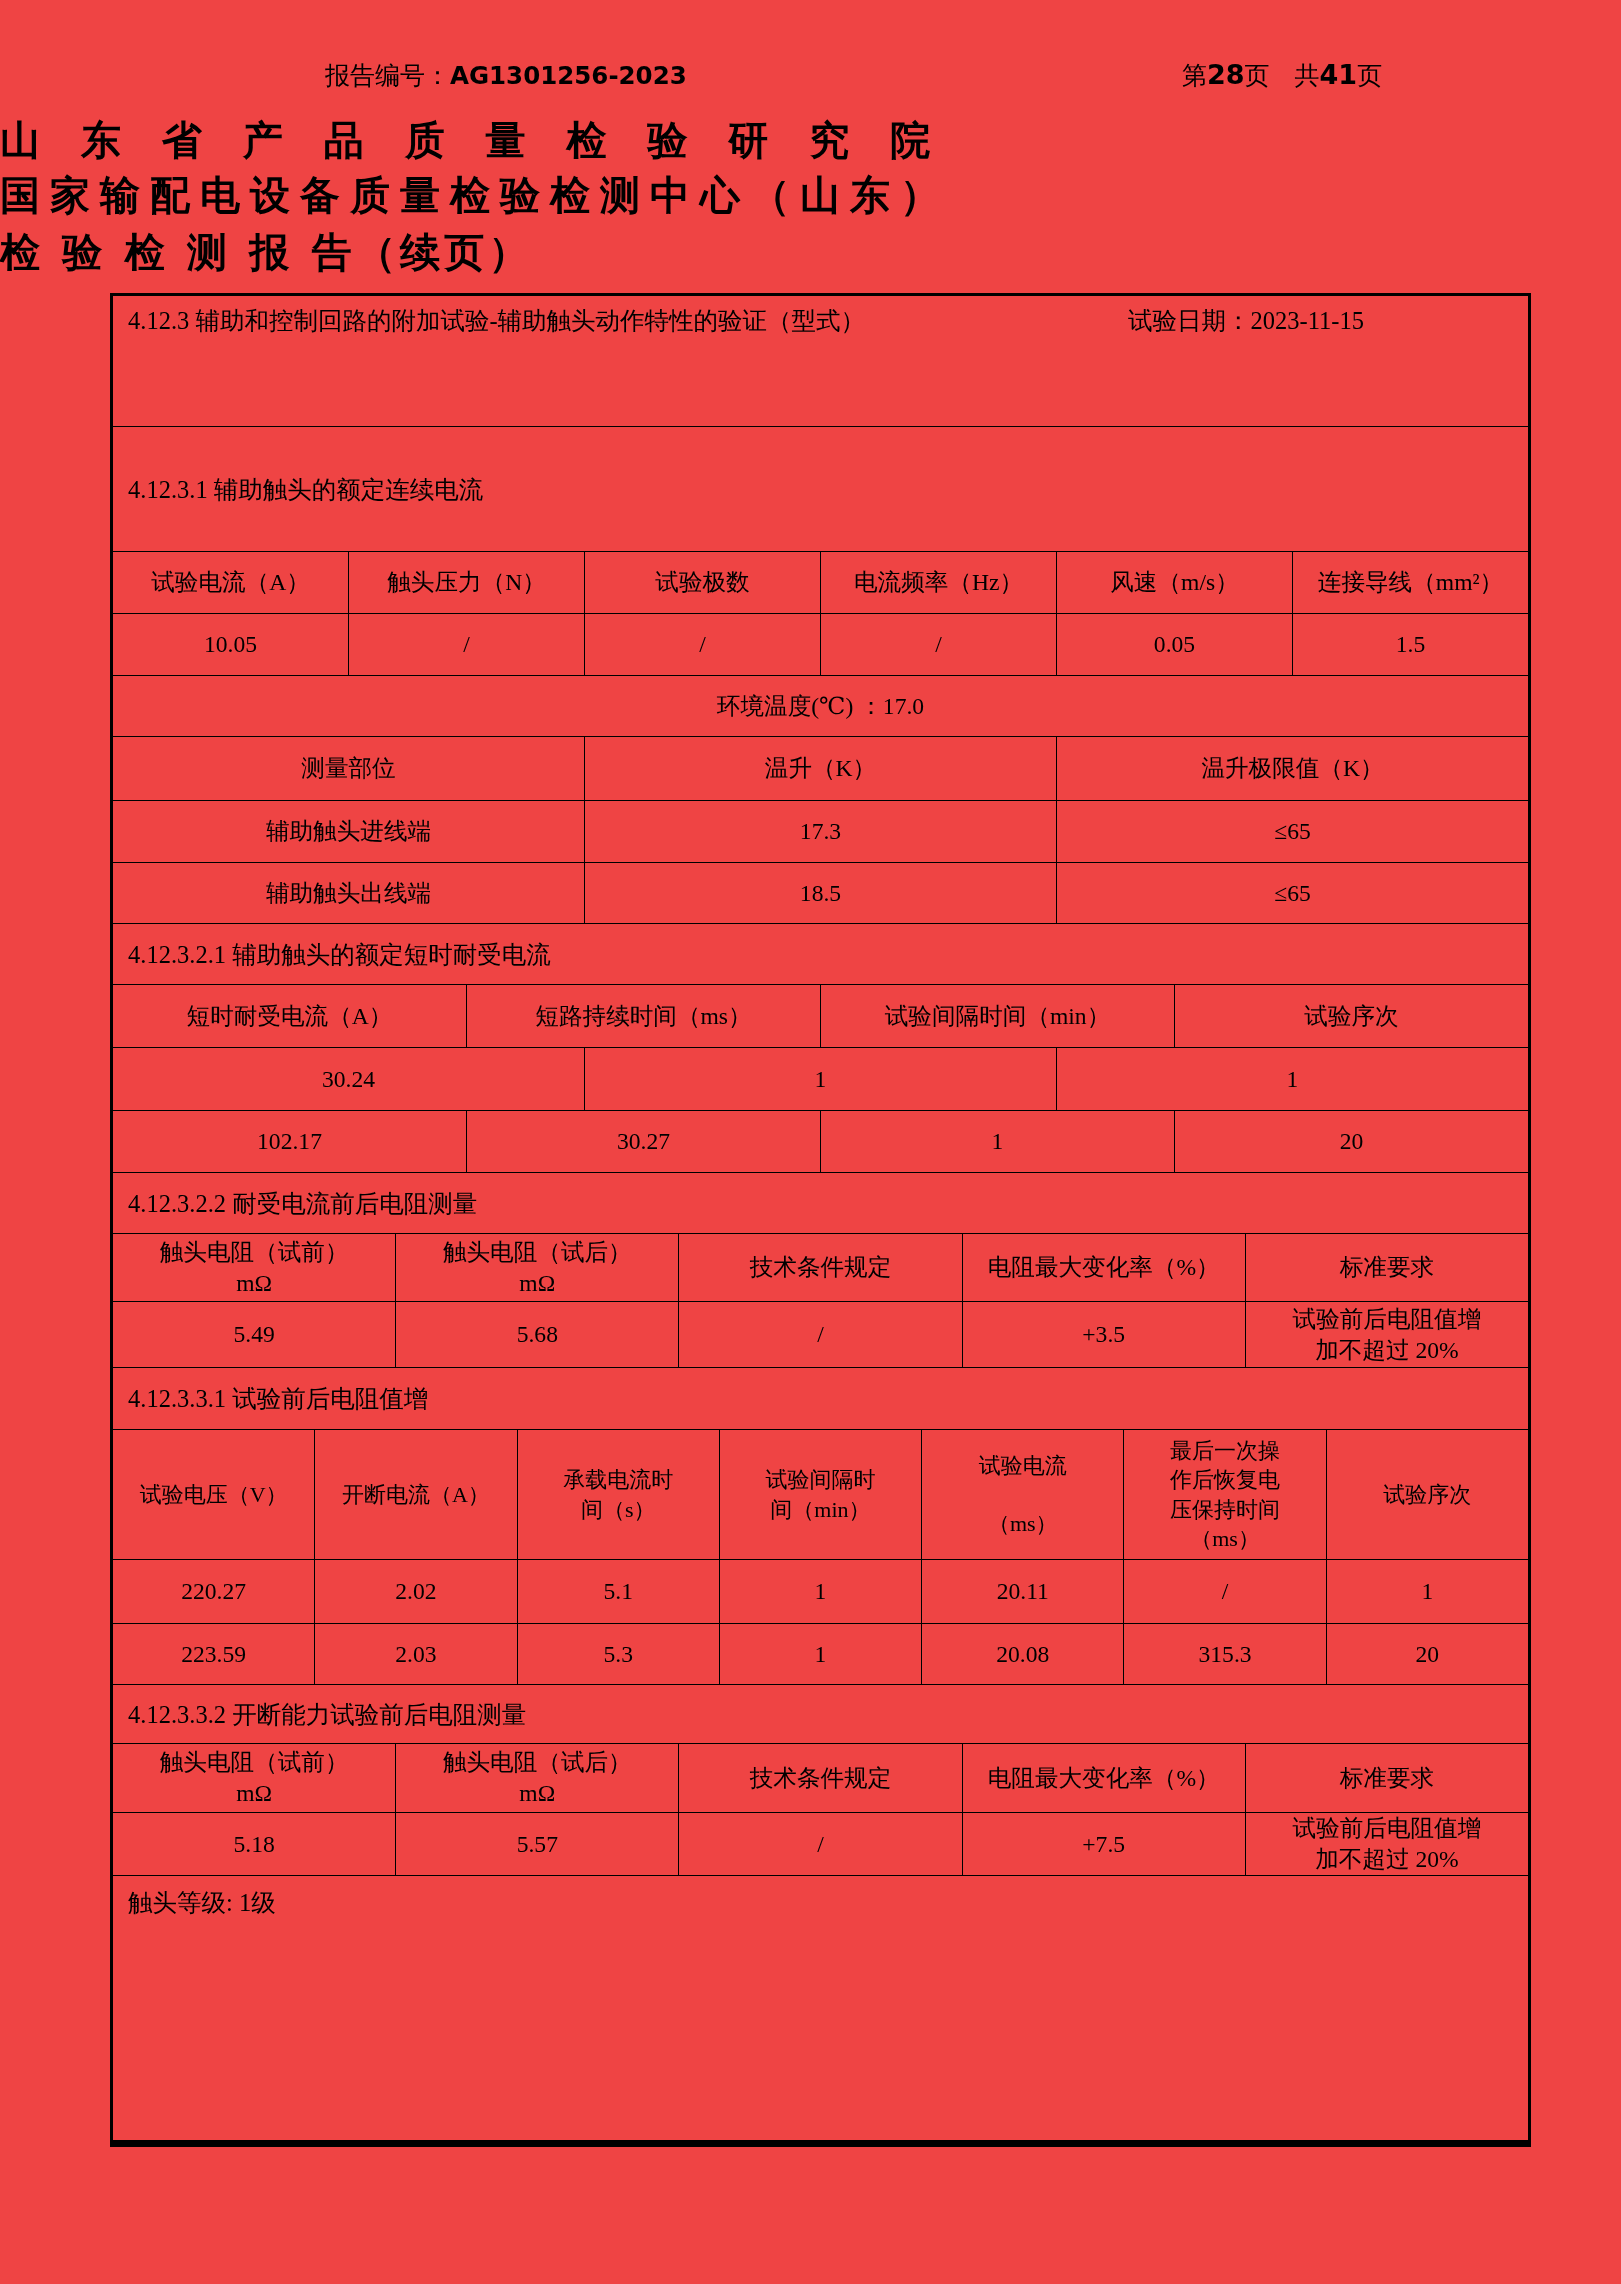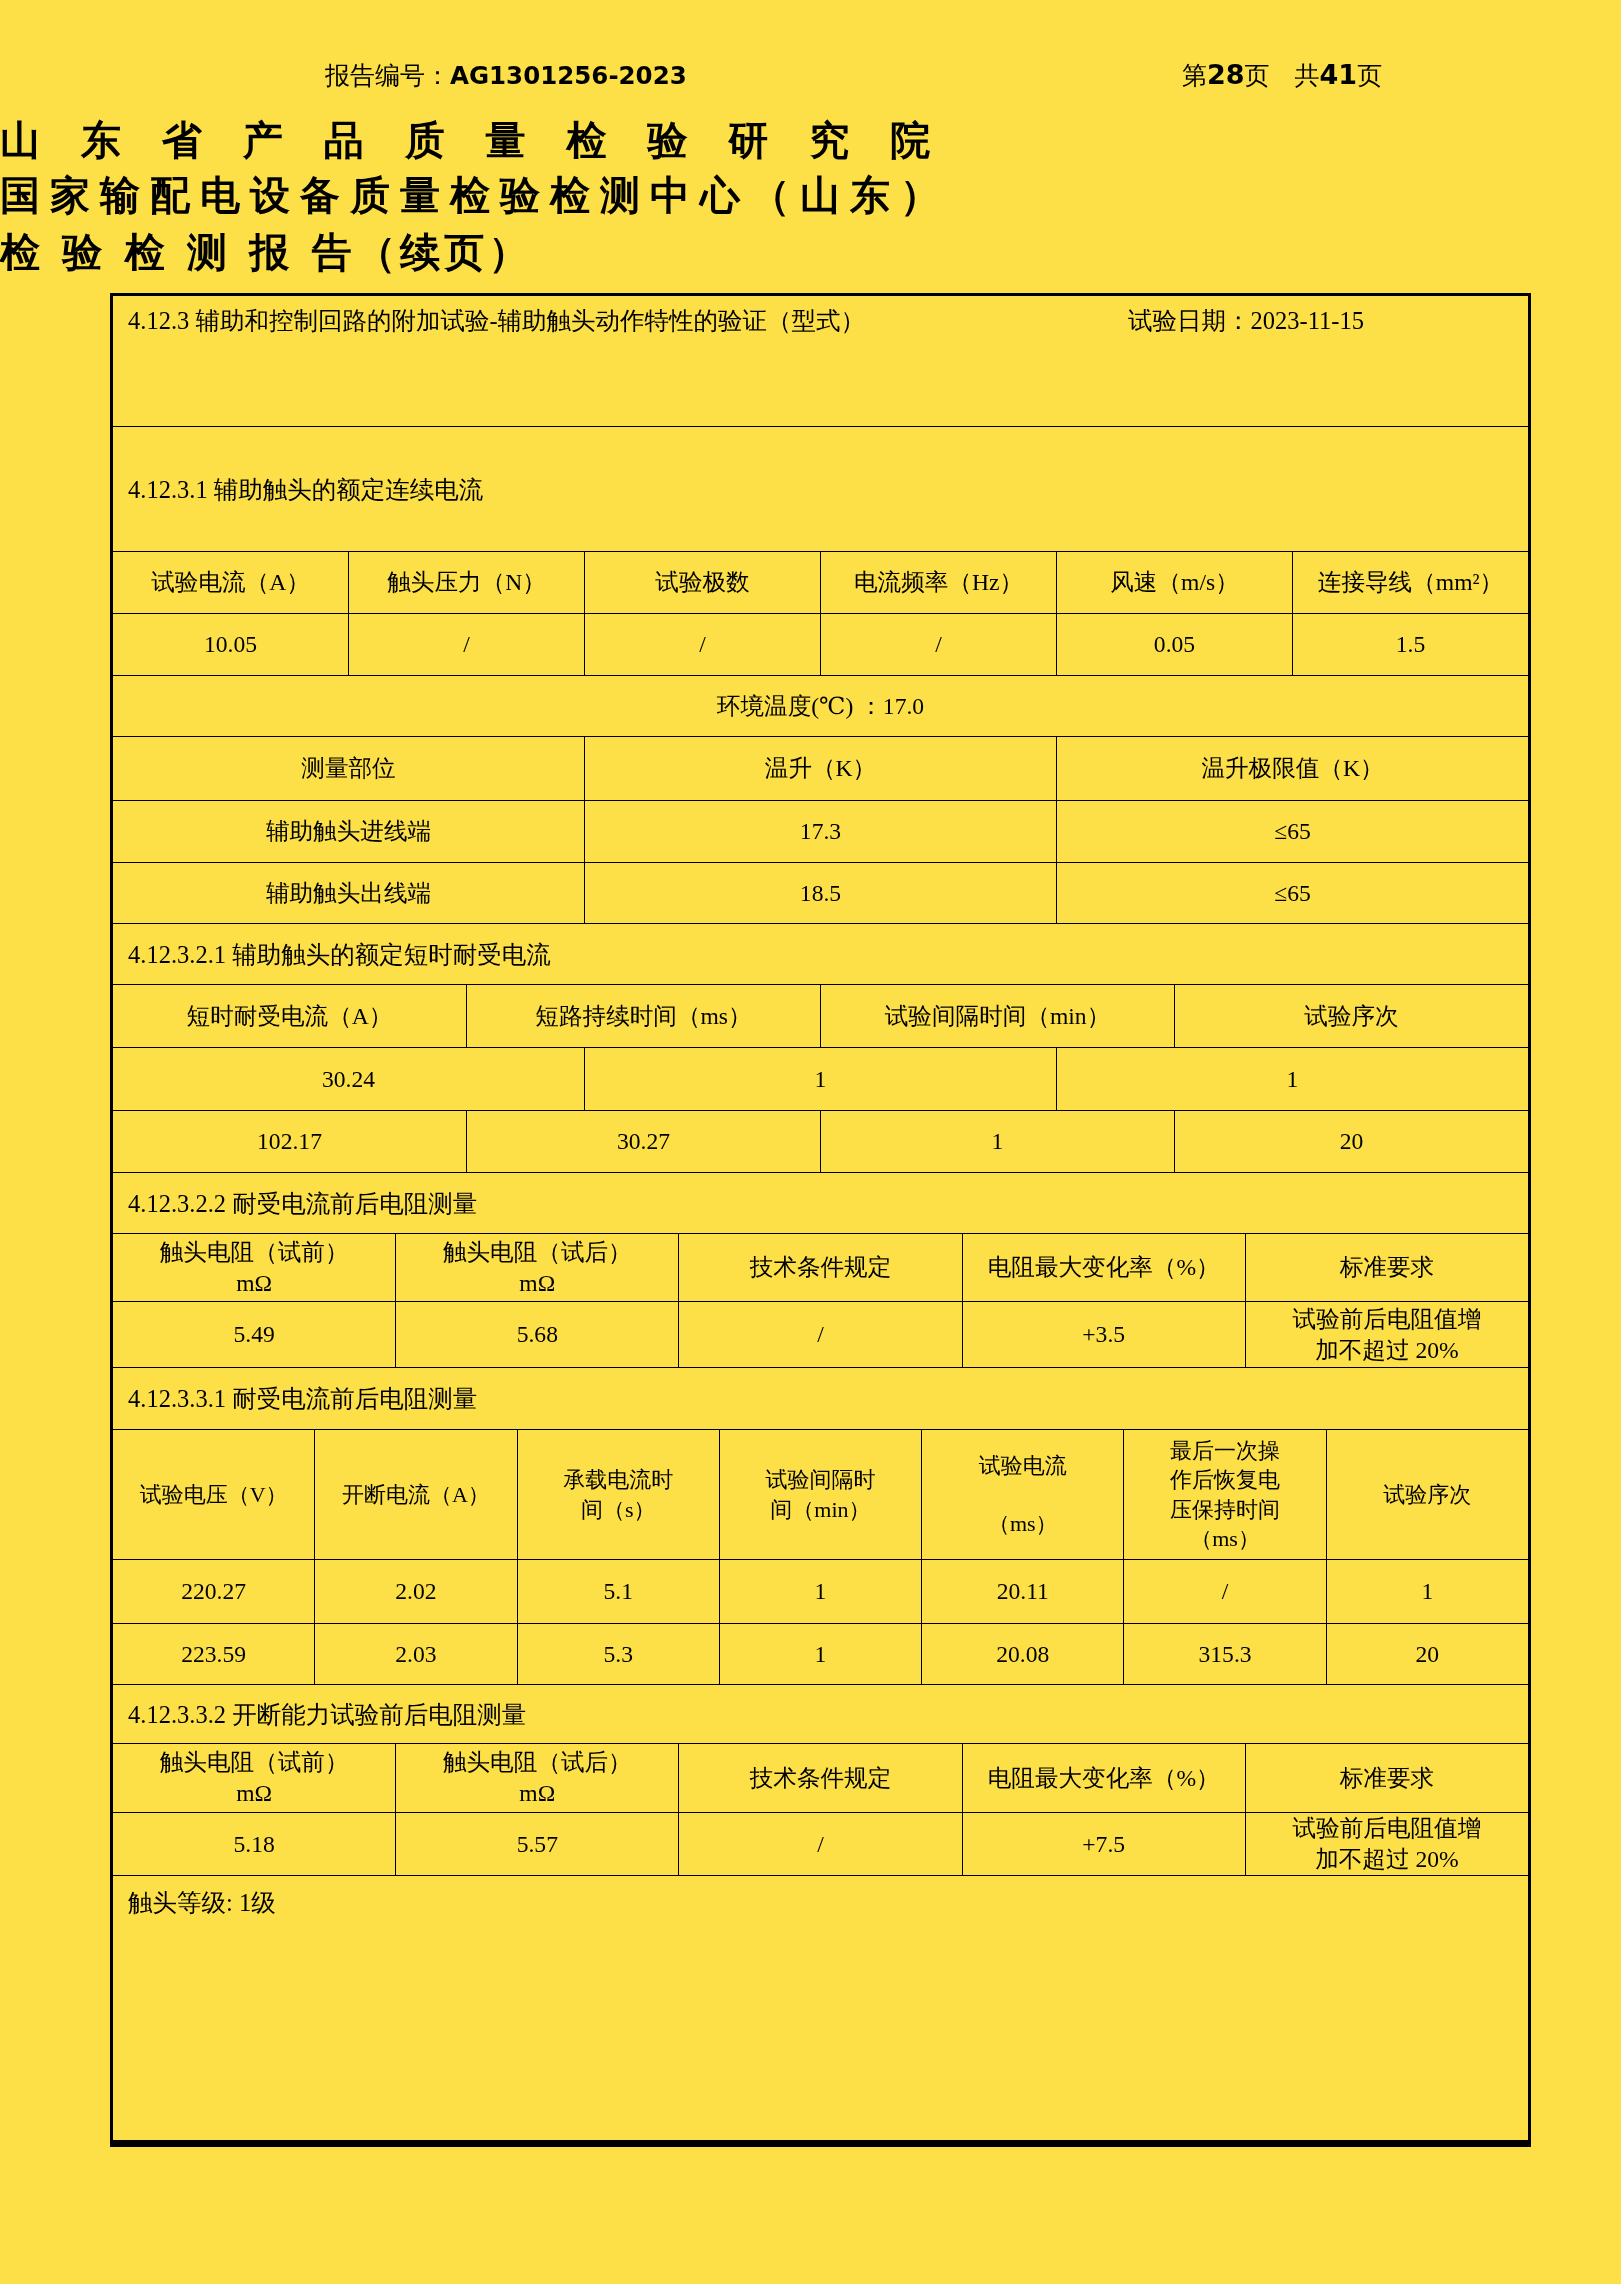--- a/index.html
+++ b/index.html
@@ -1,16 +1,16 @@
 <!DOCTYPE html>
 <html style="font-size:13.5px"><head>
 <meta charset="utf-8">
 <style>
   html,body{margin:0;padding:0;background:#e8e8e8;}
-  .page{position:relative;width:1621px;height:2284px;background:#fde047;margin:0 auto;
+  .page{position:relative;width:1621px;height:2284px;background:#ef4444;margin:0 auto;
         font-family:"Liberation Serif","DejaVu Serif",serif;color:#000;overflow:hidden;}
 
   
   .report-no{position:absolute;left:325px;top:59px;font-size:25px;white-space:nowrap;}
   .report-no .num{font-family:"DejaVu Sans","Liberation Sans",sans-serif;font-weight:bold;font-size:24.5px;}
   .page-info{position:absolute;left:1182px;top:59px;font-size:25px;white-space:nowrap;}
   .page-info .num{font-family:"DejaVu Sans","Liberation Sans",sans-serif;font-weight:bold;font-size:27px;}
 
   
   .title{position:absolute;left:0;width:1621px;text-align:left;
@@ -133,21 +133,21 @@
     </div>
     <div class="row" style="height:66px">
       <div class="c">5.49</div>
       <div class="c">5.68</div>
       <div class="c">/</div>
       <div class="c">+3.5</div>
       <div class="c">试验前后电阻值增
 加不超过 20%</div>
     </div>
 
-    <div class="row sec" style="height:62px">4.12.3.3.1 耐受电流前后电阻测量</div>
+    <div class="row sec" style="height:62px">4.12.3.3.1 试验前后电阻值增</div>
     <div class="row bc-h" style="height:130px">
       <div class="c">试验电压（V）</div>
       <div class="c">开断电流（A）</div>
       <div class="c">承载电流时
 间（s）</div>
       <div class="c">试验间隔时
 间（min）</div>
       <div class="c">试验电流
 
 （ms）</div>

